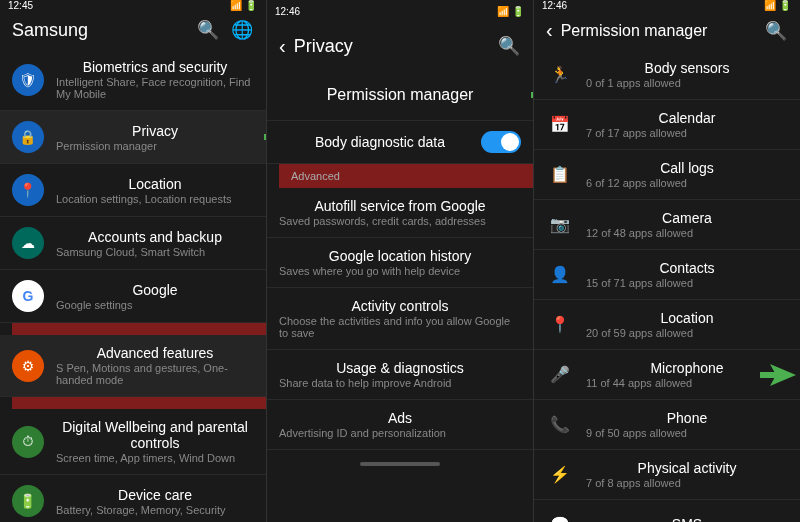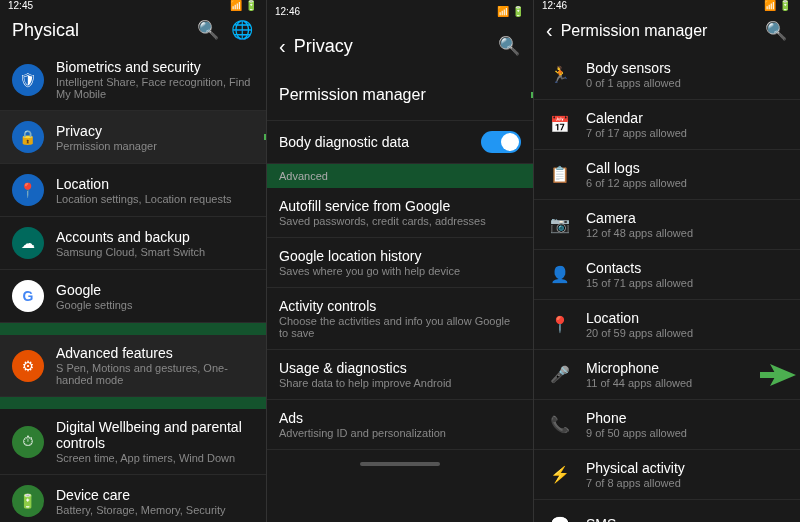--- a/index.html
+++ b/index.html
@@ -64,24 +64,25 @@
       align-items: center;
     }
 
     .icon-btn {
       color: #fff;
       font-size: 18px;
       cursor: pointer;
     }
 
     .section-divider {
-      background: #14532d;
+      background: #7f1d1d;
       padding: 6px 12px;
       font-size: 11px;
       color: #aaa;
+      margin-left: 12px;
     }
 
     .menu-item {
       display: flex;
       align-items: center;
       padding: 10px 12px;
       border-bottom: 1px solid #2a2a2a;
       cursor: pointer;
       position: relative;
     }
@@ -99,20 +100,21 @@
     }
 
     .menu-item-text {
       flex: 1;
     }
 
     .menu-item-title {
       font-size: 14px;
       color: #fff;
       font-weight: 400;
+      text-align: center;
     }
 
     .menu-item-subtitle {
       font-size: 11px;
       color: #888;
       margin-top: 1px;
     }
 
     .highlighted {
       background: #252525;
@@ -185,21 +187,21 @@
     <div class="status-bar">
       <div class="status-left">
         <span>12:45</span>
       </div>
       <div class="status-right">
         <span>📶</span>
         <span>🔋</span>
       </div>
     </div>
     <div class="header">
-      <span class="header-title">Physical</span>
+      <span class="header-title">Samsung</span>
       <div class="header-icons">
         <span class="icon-btn">🔍</span>
         <span class="icon-btn">🌐</span>
       </div>
     </div>
 
     <div class="menu-item">
       <div class="menu-item-icon ic-blue">🛡</div>
       <div class="menu-item-text">
         <div class="menu-item-title">Biometrics and security</div>

